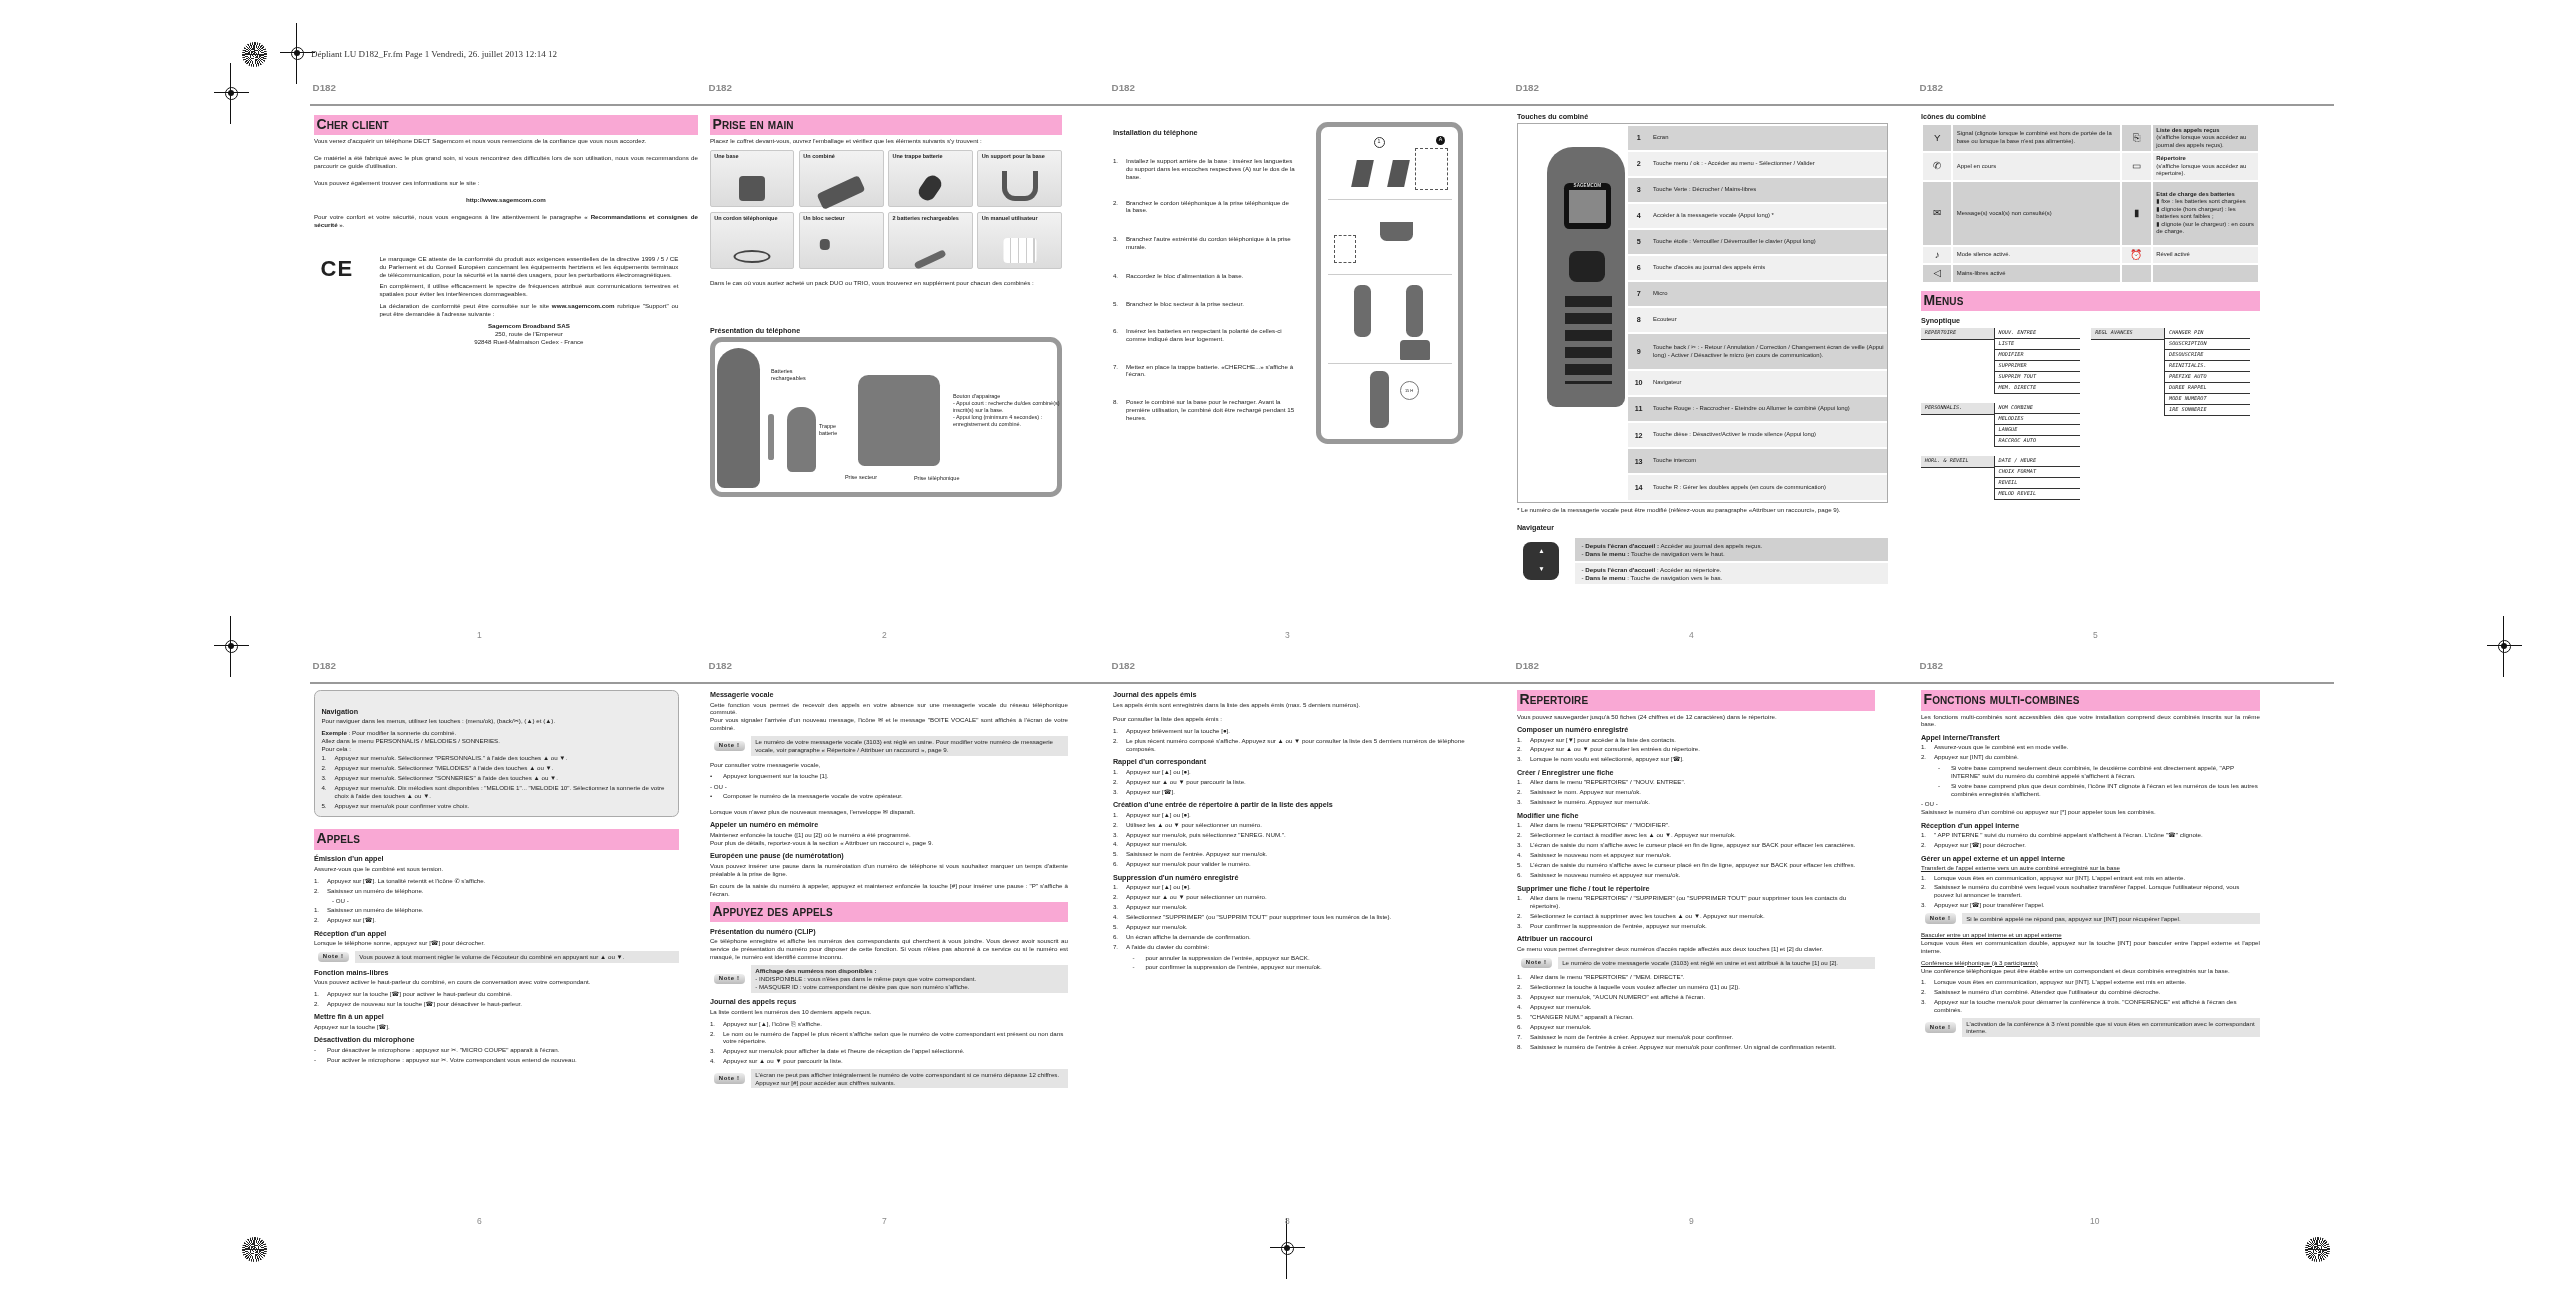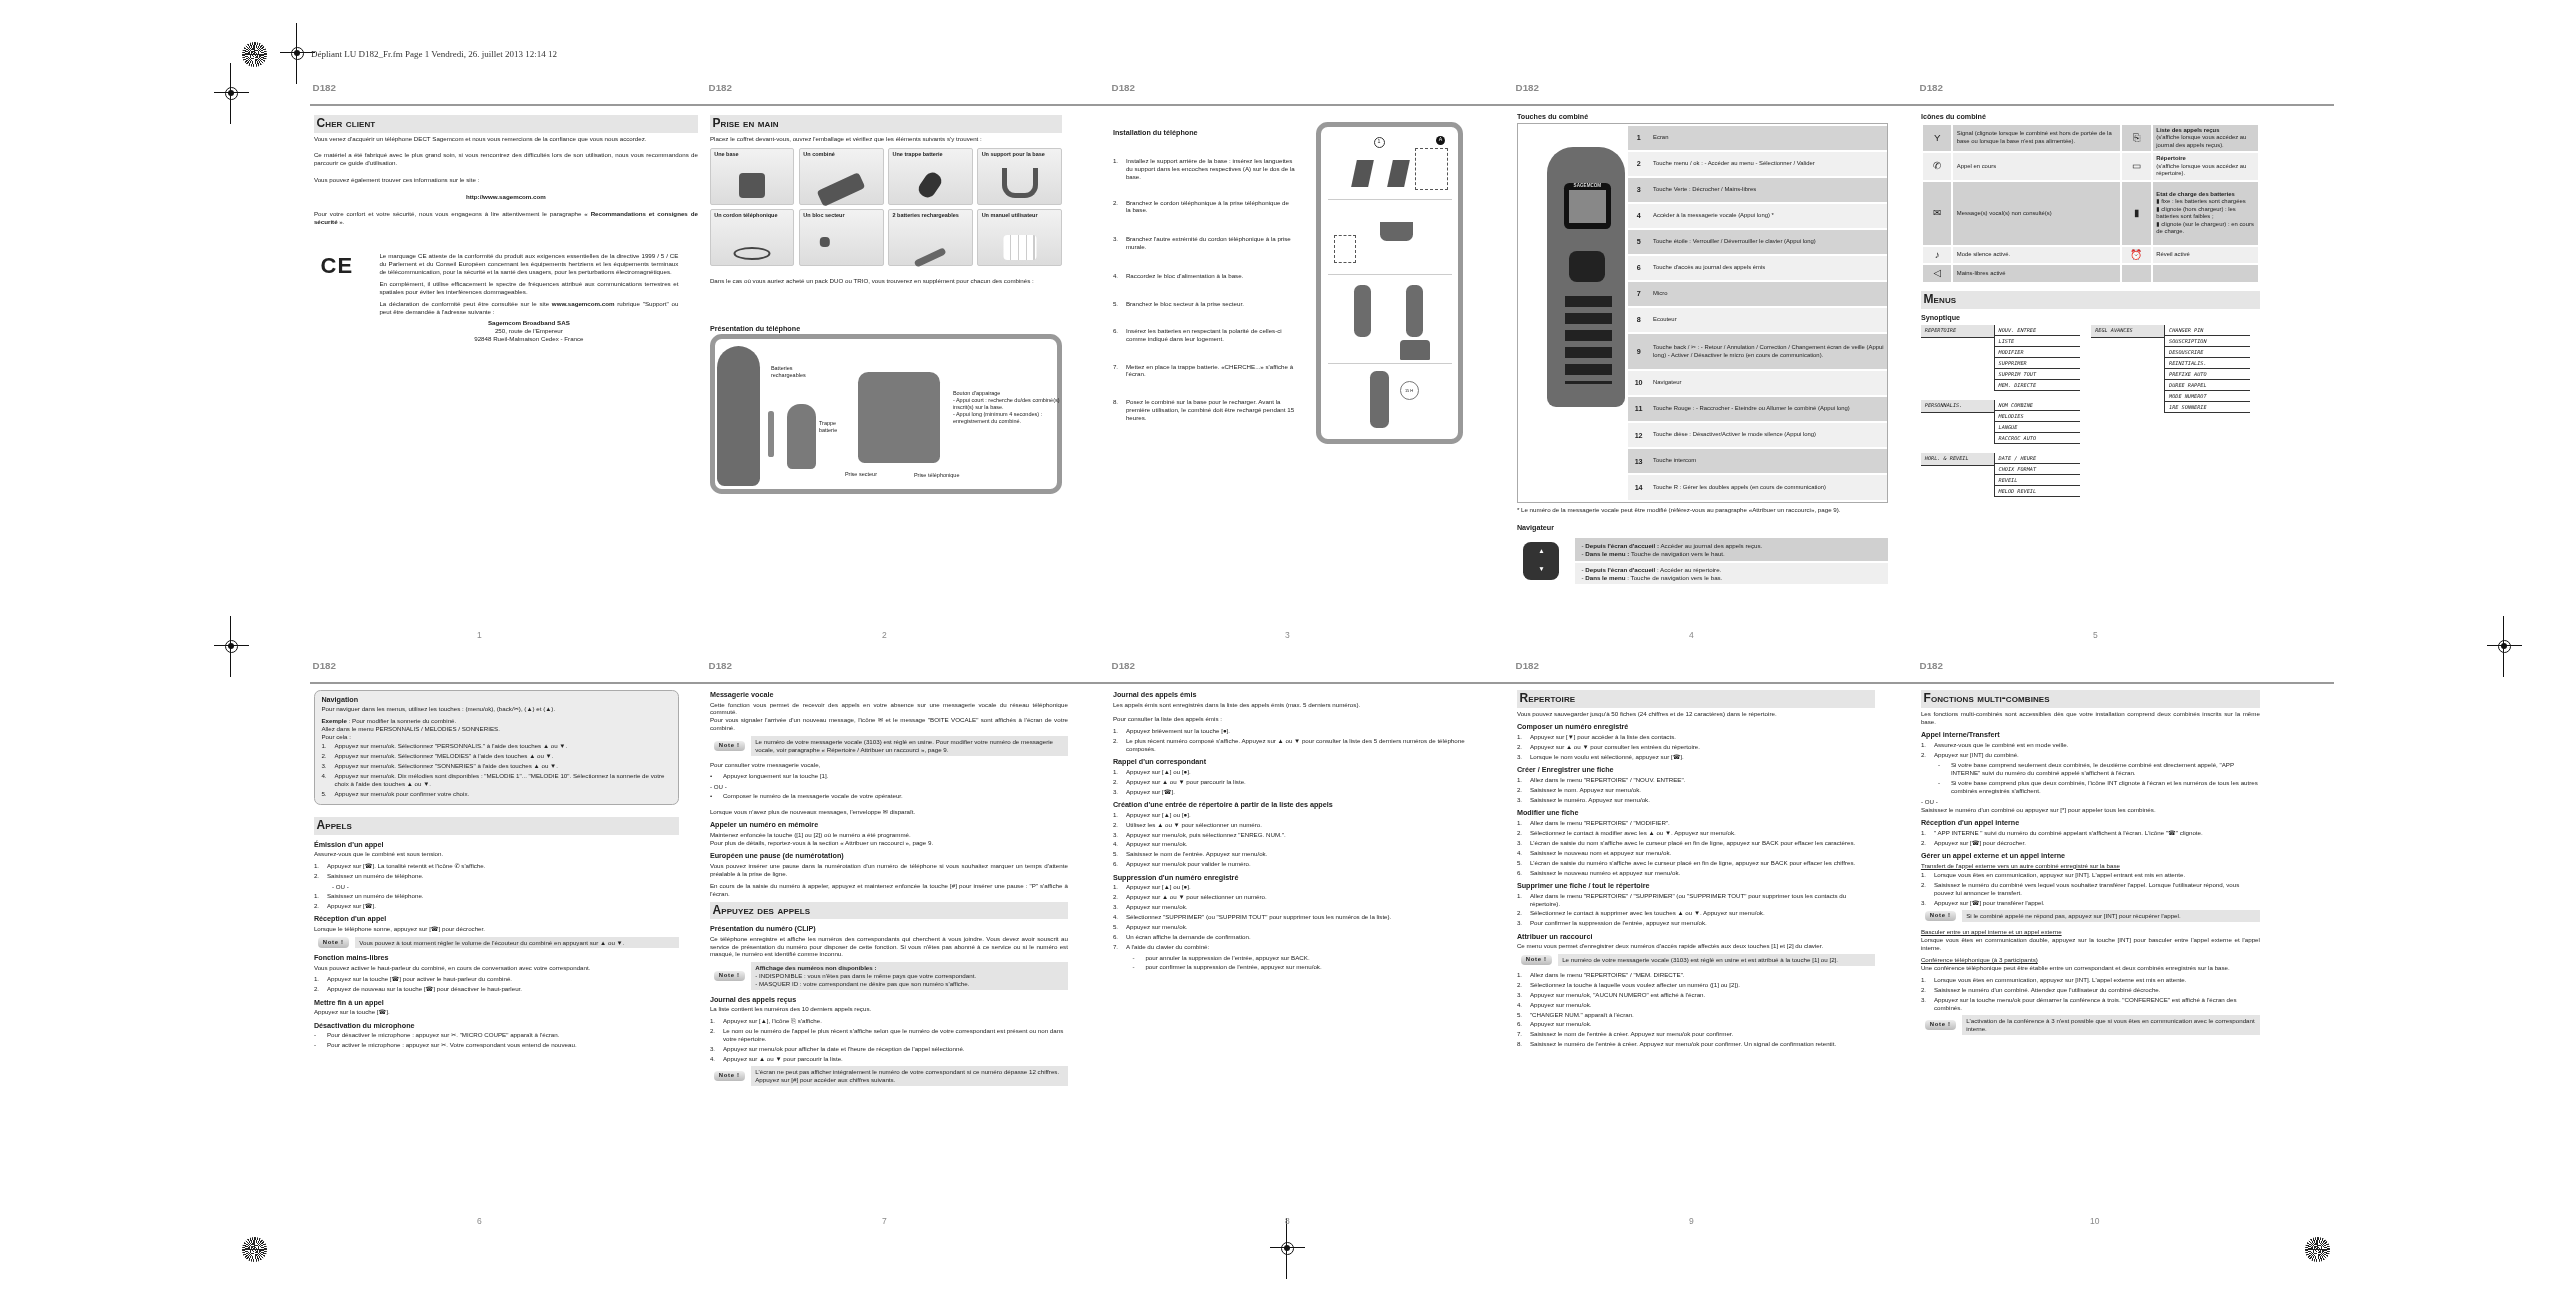--- a/index.html
+++ b/index.html
@@ -9,21 +9,21 @@
   .reg .c{position:absolute;left:4.6px;top:4.6px;width:11.7px;height:11.7px;border:0.7px solid #111;border-radius:50%;}
   .reg .d{position:absolute;left:7.8px;top:7.8px;width:6.5px;height:6.5px;background:#111;border-radius:50%;}
   .reg .h{position:absolute;left:-6.5px;top:10.4px;width:35px;height:0.7px;background:#111;}
   .reg .v{position:absolute;left:10.4px;top:-19.5px;width:0.7px;height:61px;background:#111;}
   .star{position:absolute;width:25px;height:25px;border-radius:50%;background:repeating-conic-gradient(#222 0 6deg,#fff 6deg 12deg);}
   .page{position:absolute;width:391px;text-decoration:underline;}
   .phead{position:absolute;left:0;top:0;width:417px;height:26px;border-bottom:2px solid #999;}
   .phead .m{position:absolute;left:2.6px;top:3.9px;font-weight:bold;font-size:9.8px;color:#8a8a8a;}
   .pnum{position:absolute;font-size:8.5px;color:#888;}
   .body{position:absolute;left:3.9px;top:34px;width:384px;font-size:6.2px;line-height:1.28;}
-  .sec{background:#e5e5e5;font-weight:bold;font-size:12px;padding:1.3px 2.6px;margin:2.6px 0 2px;font-variant:small-caps;letter-spacing:0.1px;}
+  .sec{background:#f9a8d4;font-weight:bold;font-size:14px;padding:1.3px 2.6px;margin:2.6px 0 2px;font-variant:small-caps;letter-spacing:0.1px;}
   .sub{font-weight:bold;font-size:7.2px;margin:4.6px 0 1.3px;}
   .p{margin:0 0 3.9px;text-align:justify;}
   .ol{margin:1.3px 0 2.6px;padding:0;list-style:none;}
   .ol li{position:relative;padding-left:13px;margin-bottom:2px;}
   .ol li .n{position:absolute;left:0;}
   .note{display:flex;align-items:center;margin:3.3px 0 4.6px;}
   .note .tag{width:31px;margin:0 6.5px 0 3.9px;background:linear-gradient(#eee,#bbb);border-radius:3.9px;font-weight:bold;font-size:5.9px;text-align:center;padding:1.3px 0;letter-spacing:0.7px;}
   .note .txt{flex:1;background:#e4e4e4;padding:2px 3.9px;}
   .center{text-align:center;}
   .box{border:0.7px solid #aaa;border-radius:6.5px;background:#ececec;padding:3.9px 6.5px;}
@@ -383,21 +383,21 @@
   </div>
   <div class="pnum" style="left:176px;top:552px">5</div>
 </div>
 
 <div class="page" style="left:310px;top:656px;height:573px;">
   <div class="phead">
       <span class="m">D182</span>
     </div>
   <div class="body" style="width:365px;">
     <div class="box">
-      <div class="sub" style="margin-top:0">Navigation</div>
+      <div class="sub" style="margin-top:12px">Navigation</div>
       <p class="p">Pour naviguer dans les menus, utilisez les touches : (menu/ok), (back/✂), (▲) et (▲).</p>
       <p class="p" style="margin:0"><b>Exemple</b> <span>: Pour modifier la sonnerie du combiné.</span></p>
       <p class="p" style="margin:0">Allez dans le menu PERSONNALIS / MELODIES / SONNERIES.</p>
       <p class="p" style="margin:0">Pour cela :</p>
       <ol class="ol">
         <li><span class="n">1.</span><span>Appuyez sur menu/ok. Sélectionnez "PERSONNALIS." à l'aide des touches ▲ ou ▼.</span></li>
         <li><span class="n">2.</span><span>Appuyez sur menu/ok. Sélectionnez "MELODIES" à l'aide des touches ▲ ou ▼.</span></li>
         <li><span class="n">3.</span><span>Appuyez sur menu/ok. Sélectionnez "SONNERIES" à l'aide des touches ▲ ou ▼.</span></li>
         <li><span class="n">4.</span><span>Appuyez sur menu/ok. Dix mélodies sont disponibles : "MELODIE 1"... "MELODIE 10". Sélectionnez la sonnerie de votre choix à l'aide des touches ▲ ou ▼.</span></li>
         <li><span class="n">5.</span><span>Appuyez sur menu/ok pour confirmer votre choix.</span></li>

